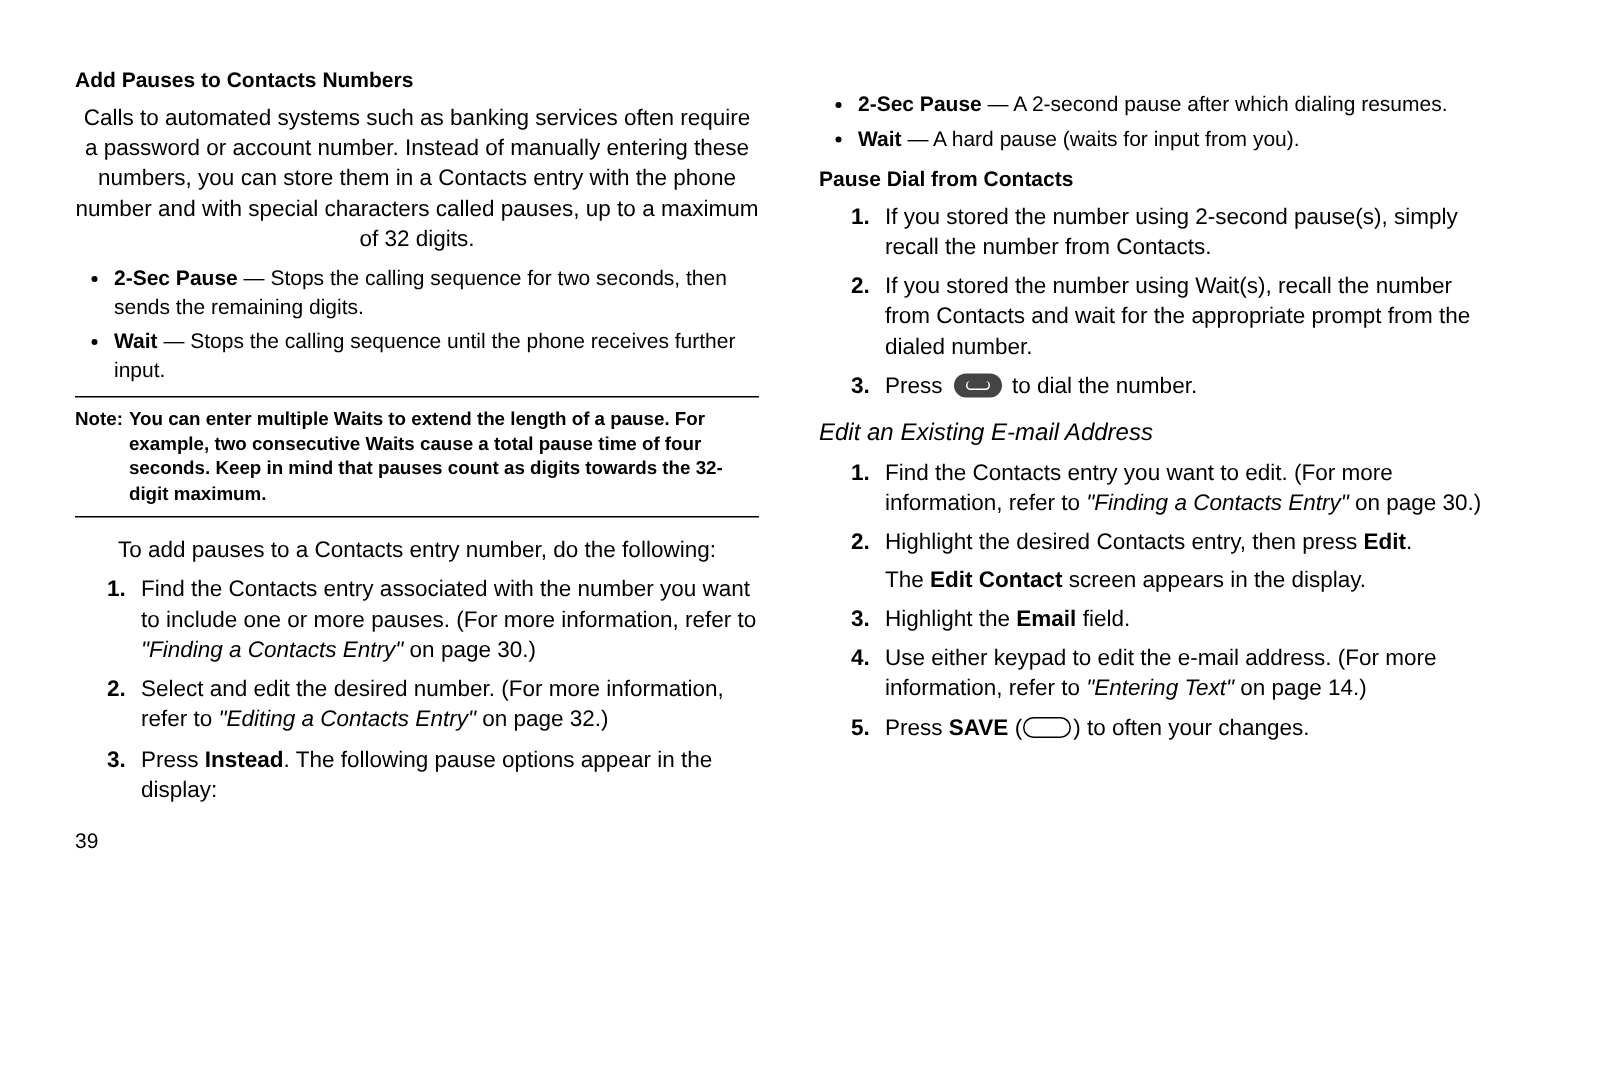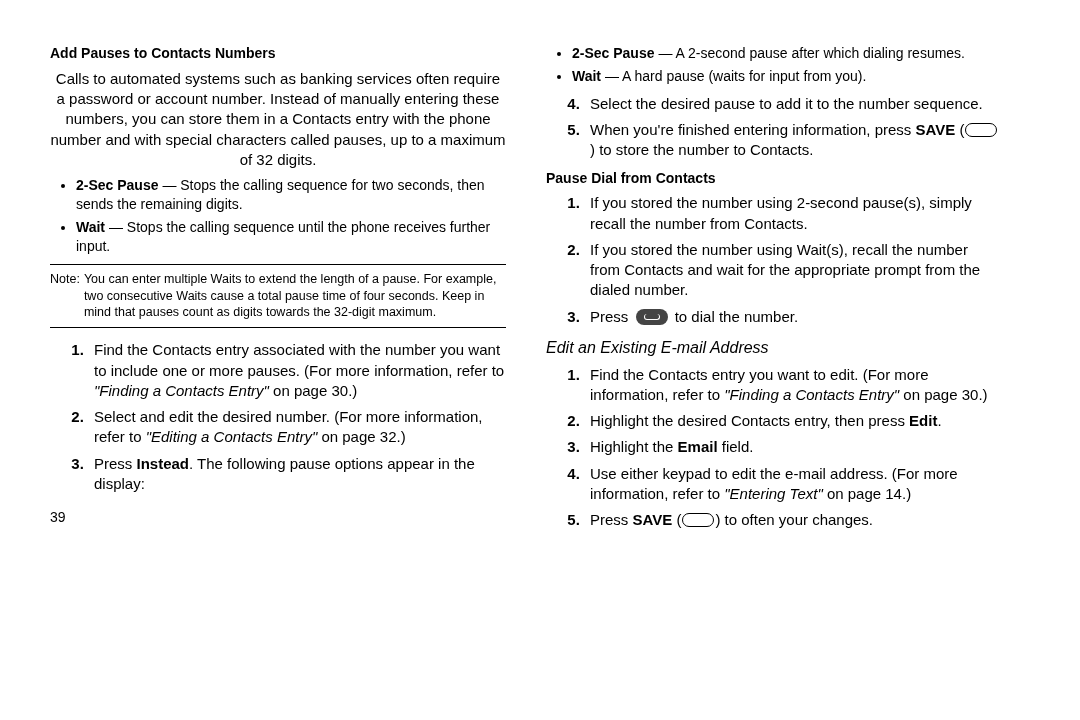--- a/index.html
+++ b/index.html
@@ -58,26 +58,27 @@
   }
   .note-box {
     border-top: 1.5px solid #000;
     border-bottom: 1.5px solid #000;
     padding: 6px 0;
     margin: 8px 0 12px 0;
     font-size: 12.5px;
     display: flex;
   }
   .note-label {
-    font-weight: normal;
+    font-weight: bold;
     white-space: nowrap;
     padding-right: 4px;
   }
   .note-text {
     flex: 1;
+    font-weight: bold;
   }
   .italic-ref {
     font-style: italic;
   }
   .bold { font-weight: bold; }
   .key-oval {
     display: inline-block;
     width: 30px;
     height: 12px;
     border: 1.5px solid #000;
@@ -123,50 +124,48 @@
     <div class="heading-bold">Add Pauses to Contacts Numbers</div>
     <p>Calls to automated systems such as banking services often require a password or account number. Instead of manually entering these numbers, you can store them in a Contacts entry with the phone number and with special characters called pauses, up to a maximum of 32 digits.</p>
     <ul class="bullets">
       <li><span class="bold">2-Sec Pause</span><span> — Stops the calling sequence for two seconds, then sends the remaining digits.</span></li>
       <li><span class="bold">Wait</span><span> — Stops the calling sequence until the phone receives further input.</span></li>
     </ul>
     <div class="note-box">
       <div class="note-label">Note:</div>
       <div class="note-text">You can enter multiple Waits to extend the length of a pause. For example, two consecutive Waits cause a total pause time of four seconds. Keep in mind that pauses count as digits towards the 32-digit maximum.</div>
     </div>
+    <p>To add pauses to a Contacts entry number, do the following:</p>
     <ol class="steps">
       <li><span>Find the Contacts entry associated with the number you want to include one or more pauses. (For more information, refer to </span><span class="italic-ref">"Finding a Contacts Entry"</span><span> on page 30.)</span></li>
       <li><span>Select and edit the desired number. (For more information, refer to </span><span class="italic-ref">"Editing a Contacts Entry"</span><span> on page 32.)</span></li>
       <li><span>Press </span><span class="bold">Instead</span><span>. The following pause options appear in the display:</span></li>
     </ol>
     <div class="page-num">39</div>
   </div>
 
   <div class="col">
-    <ul class="bullets" style="margin-top:0">
+    <ul class="bullets" style="margin-top:16px">
       <li><span class="bold">2-Sec Pause</span><span> — A 2-second pause after which dialing resumes.</span></li>
       <li><span class="bold">Wait</span><span> — A hard pause (waits for input from you).</span></li>
     </ul>
-    <ol class="steps" start="4">
-      <li><span>Select the desired pause to add it to the number sequence.</span></li>
-      <li><span>When you're finished entering information, press </span><span class="bold">SAVE</span><span> (</span><span class="key-oval"></span><span>) to store the number to Contacts.</span></li>
-    </ol>
 
     <div class="heading-bold">Pause Dial from Contacts</div>
     <ol class="steps">
       <li><span>If you stored the number using 2-second pause(s), simply recall the number from Contacts.</span></li>
       <li><span>If you stored the number using Wait(s), recall the number from Contacts and wait for the appropriate prompt from the dialed number.</span></li>
       <li><span>Press </span><span class="key-send"></span><span> to dial the number.</span></li>
     </ol>
 
     <div class="heading-italic">Edit an Existing E-mail Address</div>
     <ol class="steps">
       <li><span>Find the Contacts entry you want to edit. (For more information, refer to </span><span class="italic-ref">"Finding a Contacts Entry"</span><span> on page 30.)</span></li>
       <li>
         <span>Highlight the desired Contacts entry, then press </span><span class="bold">Edit</span><span>.</span>
+        <div style="margin-top:4px"><span>The </span><span class="bold">Edit Contact</span><span> screen appears in the display.</span></div>
       </li>
       <li><span>Highlight the </span><span class="bold">Email</span><span> field.</span></li>
       <li><span>Use either keypad to edit the e-mail address. (For more information, refer to </span><span class="italic-ref">"Entering Text"</span><span> on page 14.)</span></li>
       <li><span>Press </span><span class="bold">SAVE</span><span> (</span><span class="key-oval"></span><span>) to often your changes.</span></li>
     </ol>
   </div>
 
 </div>
 
 </body></html>

